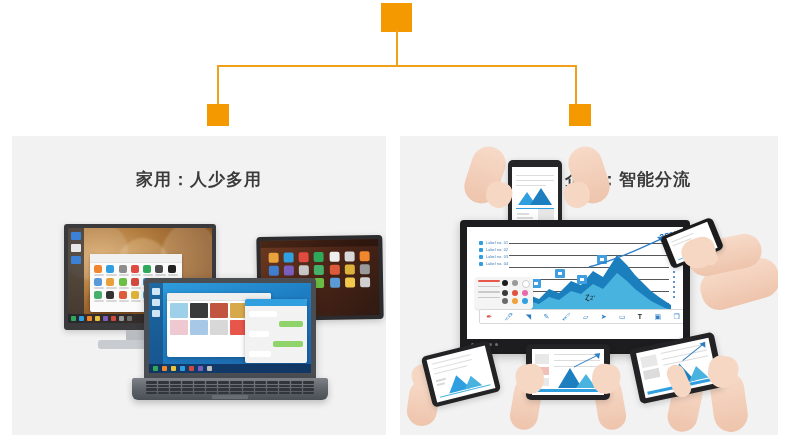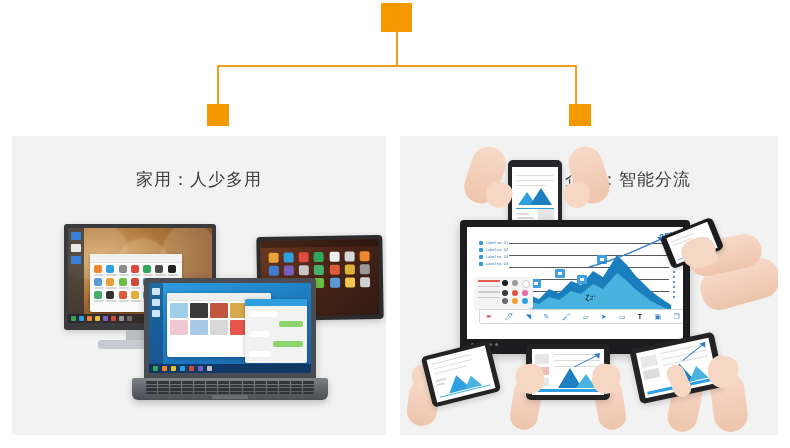--- a/index.html
+++ b/index.html
@@ -23,21 +23,21 @@
   .conn-h{left:217px;top:65px;width:359px;height:1.5px;}
   .conn-v-left{left:217px;top:65px;width:1.5px;height:41px;}
   .conn-v-right{left:575px;top:65px;width:1.5px;height:41px;}
 
   
   .panel{position:absolute;top:136px;height:299px;background:#f2f2f2;overflow:hidden;}
   .panel-left{left:12px;width:374px;}
   .panel-right{left:400px;width:378px;}
   .panel-title{
     position:absolute;top:32px;width:100%;text-align:center;
-    font-size:17px;font-weight:normal;color:#3b3b3b;letter-spacing:1px;
+    font-size:17px;font-weight:bold;color:#3b3b3b;letter-spacing:1px;
     font-family:"DejaVu Sans","Liberation Sans",sans-serif;
   }
   .panel-right .panel-title{text-align:left;left:165px;width:auto;}
 
   
   .scene-left{position:absolute;left:0;top:0;width:374px;height:299px;}
 
   
   .monitor{position:absolute;left:52px;top:88px;width:152px;height:120px;}
   .monitor-bezel{

